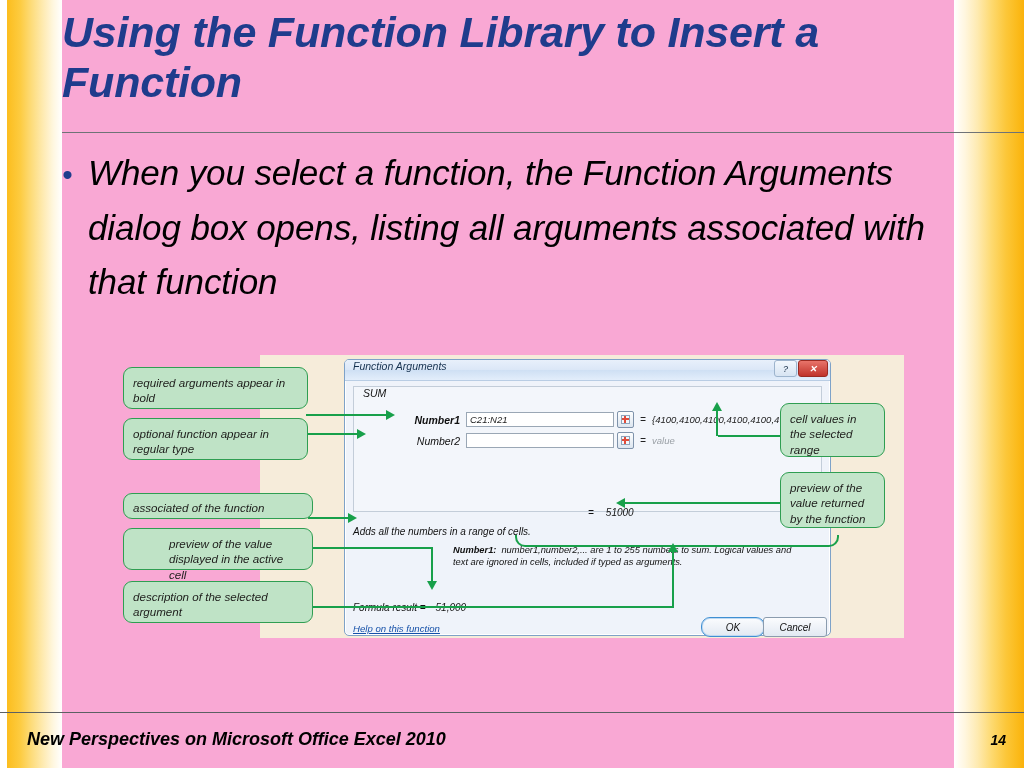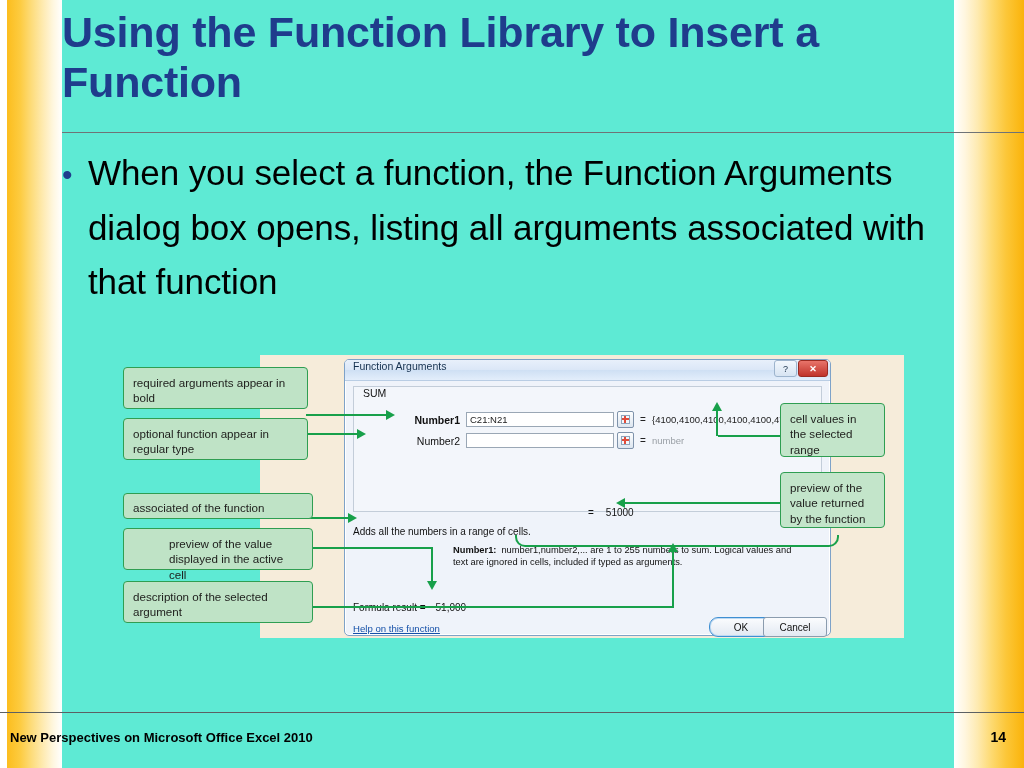--- a/index.html
+++ b/index.html
@@ -5,21 +5,21 @@
   html,body{margin:0;padding:0;}
   body{
     width:1024px;height:768px;
     background:#ffffff;
     font-family:"Liberation Sans", sans-serif;
     overflow:hidden;
     position:relative;
   }
 
   
-  #slide{position:absolute;inset:0;background:#5eead4;overflow:hidden;}
+  #slide{position:absolute;inset:0;background:#f9a8d4;overflow:hidden;font-style:italic;}
 
   .band{position:absolute;top:0;bottom:0;pointer-events:none;}
   .band-left{
     left:0;width:62px;
     background:linear-gradient(to right,
       #fbb714 0%, #fcbf22 14%, #fdcb3f 32%, #fddd7e 52%,
       #feebb3 70%, #fff7e0 86%, #ffffff 100%);
   }
   .band-left-edge{position:absolute;left:0;top:0;bottom:0;width:7px;background:#ffffff;}
   .band-right{
@@ -61,21 +61,21 @@
   .fig-beige{
     position:absolute;left:142px;top:0;width:644px;height:283px;
     background:#f6ecda;
   }
 
   
   .callout{
     position:absolute;
     background:#bfe3c6;
     border:1.4px solid #2f9e52;
-    border-radius:4px;
+    border-radius:9px;
     color:#1d1d1b;
     font-size:11.6px;
     line-height:1.33;
     padding:7px 9px;
     box-sizing:border-box;
     z-index:6;
   }
   .callout.right{background:#c3e5ca;}
 
   
@@ -187,40 +187,40 @@
     position:absolute;left:8px;top:243px;font-size:9.6px;color:#1550a8;text-decoration:underline;
   }
   .dlg-btn{
     position:absolute;top:237px;
     width:62px;height:18px;
     border:1px solid #8b9cae;border-radius:3px;
     background:linear-gradient(to bottom,#fbfcfe,#e2e9f2);
     font-size:10px;color:#111;
     display:flex;align-items:center;justify-content:center;
   }
-  .dlg-btn.ok{left:364px;border-color:#3f8fd2;box-shadow:0 0 0 1px #bed9f2 inset;border-radius:9px;}
+  .dlg-btn.ok{left:356px;border-color:#3f8fd2;box-shadow:0 0 0 1px #bed9f2 inset;border-radius:9px;}
   .dlg-btn.cancel{left:418px;}
 
   
   .brace{
     position:absolute;z-index:5;
     border:2.2px solid #18a04a;
     border-top:none;border-radius:0 0 10px 10px;
   }
 
   
   #footer-rule{
     position:absolute;left:0;top:712px;width:1024px;height:0;
     border-top:1.6px solid #5c6063;
   }
   #footer{
     position:absolute;left:10px;top:729px;width:1004px;
     display:flex;justify-content:space-between;align-items:baseline;
   }
-  #footer-text{font-size:13px;font-weight:bold;color:#000;}
+  #footer-text{font-size:18px;font-weight:bold;color:#000;margin-left:17px;}
   #page-number{font-size:14px;font-weight:bold;color:#000;margin-right:8px;}
 </style>
 </head>
 <body>
 
 <div id="slide">
 
   <div class="band band-left"></div>
   <div class="band-left-edge"></div>
   <div class="band band-right"></div>
@@ -315,21 +315,21 @@
               <span class="picker"></span>
               <span class="arg-eq">=</span>
               <span class="arg-val">{4100,4100,4100,4100,4100,4700,4...</span>
             </div>
 
             <div class="arg-row">
               <span class="arg-label">Number2</span>
               <span class="arg-input"></span>
               <span class="picker"></span>
               <span class="arg-eq">=</span>
-              <span class="arg-val muted">number</span>
+              <span class="arg-val muted">value</span>
             </div>
 
           </div>
         </div>
 
         <div class="result-eq">
           <span class="sym">=</span><span>51000</span>
         </div>
 
         <div class="fn-desc">Adds all the numbers in a range of cells.</div>

